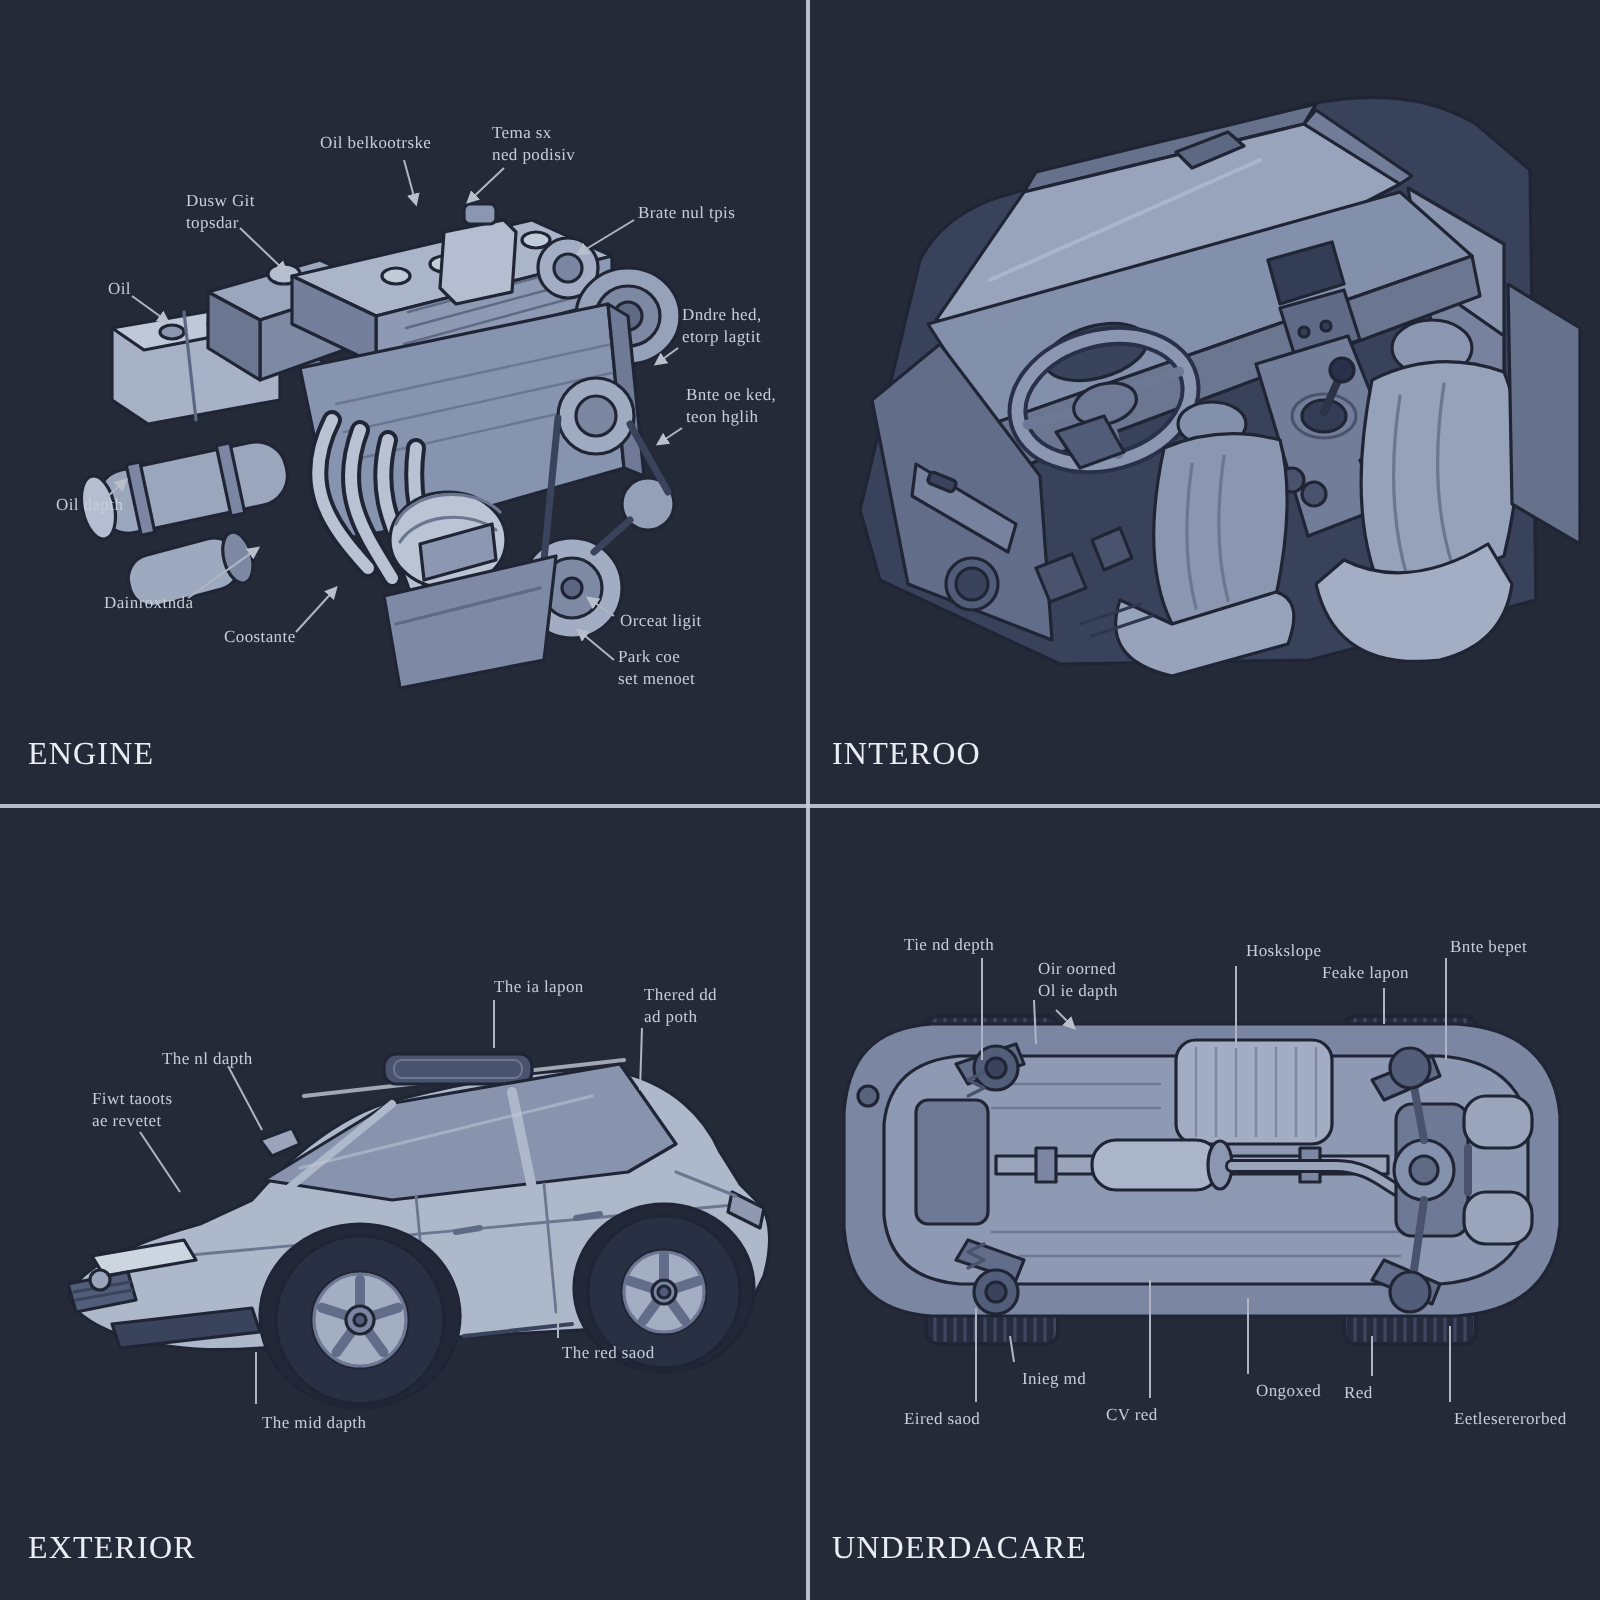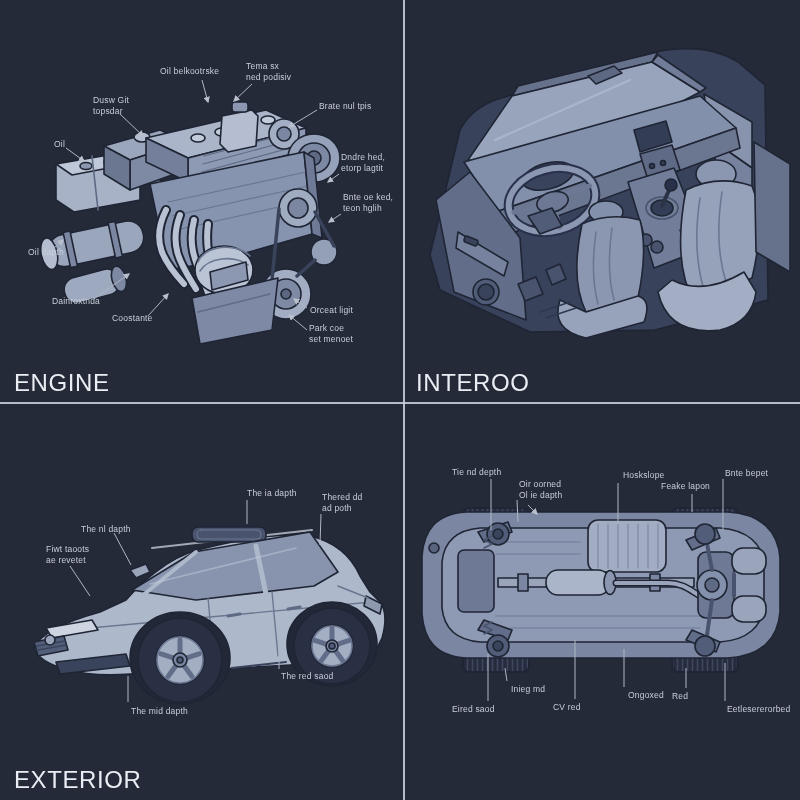--- a/index.html
+++ b/index.html
@@ -1,26 +1,26 @@
 <!DOCTYPE html>
 <html><head>
 <meta charset="utf-8">
 <style>
   html,body{margin:0;padding:0;background:#252a38;}
   #canvas{position:relative;width:800px;height:800px;background:#252a38;overflow:hidden;
-          font-family:Liberation Sans, sans-serif;}
+          font-family:Liberation Serif, serif;}
   .divider-v{position:absolute;left:403px;top:0;width:2px;height:800px;background:#c6ccd8;opacity:.9;}
   .divider-h{position:absolute;left:0;top:402px;width:800px;height:2px;background:#c6ccd8;opacity:.9;}
   .qsvg{position:absolute;width:400px;height:400px;}
   #svg-engine{left:0;top:0;} #svg-interior{left:400px;top:0;}
   #svg-exterior{left:0;top:400px;} #svg-under{left:400px;top:400px;}
   #leaders{position:absolute;left:0;top:0;width:800px;height:800px;pointer-events:none;}
   .lbl{position:absolute;font-size:8.5px;line-height:1.3;letter-spacing:.2px;color:#c7ced9;
        white-space:pre-line;}
-  .qtitle{position:absolute;font-size:24px;letter-spacing:.6px;color:#eaedf3;font-weight:400;}
+  .qtitle{position:absolute;font-size:16px;letter-spacing:.6px;color:#eaedf3;font-weight:400;}
   svg *{vector-effect:non-scaling-stroke;}
 </style>
 </head>
 <body>
 
 <div id="canvas">
 
   <svg id="svg-engine" class="qsvg" viewBox="0 0 400 400">
     <g stroke="#1f2534" stroke-width="1.6" stroke-linejoin="round" stroke-linecap="round">
 
@@ -339,21 +339,21 @@
 etorp lagtit</div>
   <div class="lbl" style="left:343px;top:192px">Bnte oe ked,
 teon hglih</div>
   <div class="lbl" style="left:28px;top:247px">Oil dapth</div>
   <div class="lbl" style="left:52px;top:296px">Dainroxtnda</div>
   <div class="lbl" style="left:112px;top:313px">Coostante</div>
   <div class="lbl" style="left:310px;top:305px">Orceat ligit</div>
   <div class="lbl" style="left:309px;top:323px">Park coe
 set menoet</div>
 
-  <div class="lbl" style="left:247px;top:488px">The ia dapth</div>
+  <div class="lbl" style="left:247px;top:488px">The ia lapon</div>
   <div class="lbl" style="left:322px;top:492px">Thered dd
 ad poth</div>
   <div class="lbl" style="left:81px;top:524px">The nl dapth</div>
   <div class="lbl" style="left:46px;top:544px">Fiwt taoots
 ae revetet</div>
   <div class="lbl" style="left:131px;top:706px">The mid dapth</div>
   <div class="lbl" style="left:281px;top:671px">The red saod</div>
 
   <div class="lbl" style="left:452px;top:467px">Tie nd depth</div>
   <div class="lbl" style="left:519px;top:479px">Oir oorned
@@ -364,16 +364,17 @@
   <div class="lbl" style="left:452px;top:704px">Eired saod</div>
   <div class="lbl" style="left:511px;top:684px">Inieg md</div>
   <div class="lbl" style="left:553px;top:702px">CV red</div>
   <div class="lbl" style="left:628px;top:690px">Ongoxed</div>
   <div class="lbl" style="left:672px;top:691px">Red</div>
   <div class="lbl" style="left:727px;top:704px">Eetlesererorbed</div>
 
   <div class="qtitle" style="left:14px;top:369px">ENGINE</div>
   <div class="qtitle" style="left:416px;top:369px">INTEROO</div>
   <div class="qtitle" style="left:14px;top:766px">EXTERIOR</div>
+  <div class="qtitle" style="left:416px;top:766px">UNDERDACARE</div>
 
   <div class="divider-v"></div>
   <div class="divider-h"></div>
 </div>
 
 </body></html>

